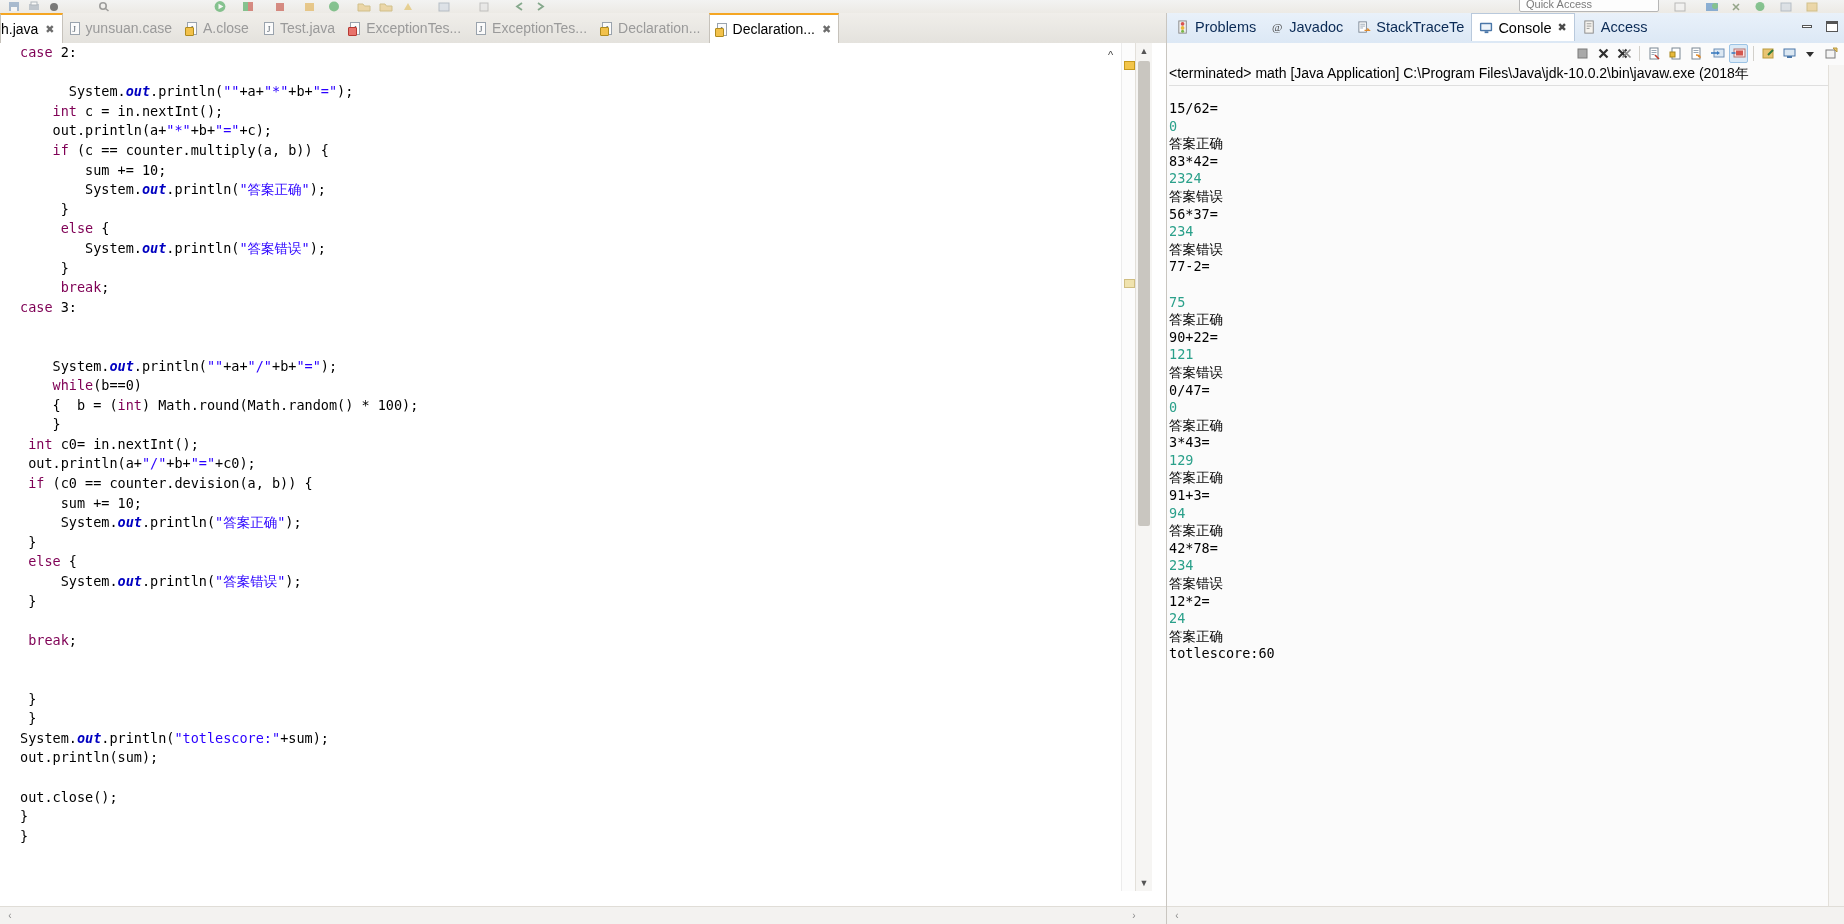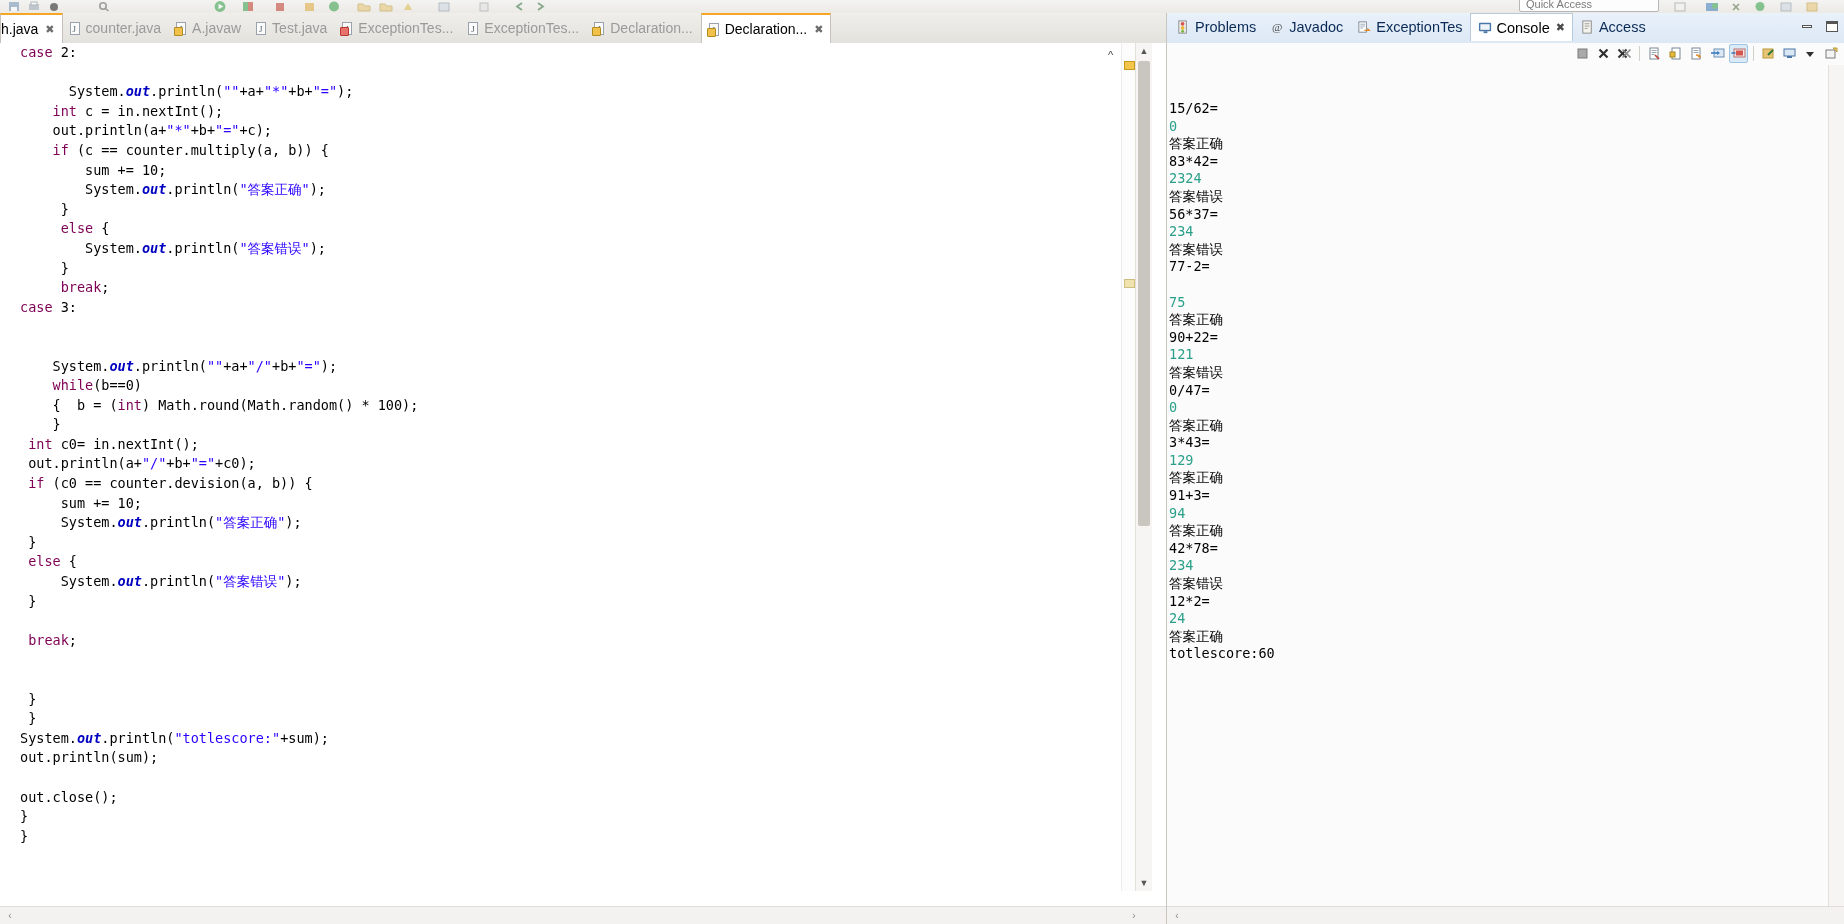--- a/index.html
+++ b/index.html
@@ -264,27 +264,27 @@
   <div class="editor-area">
 
     <div class="tabbar">
       <div class="tabs" id="editor-tabs"><div class="tab active first-partial">
             <span class="tlabel">h.java</span>
             <span class="closex">✖</span>
           </div><div class="tab">
             <span class="ficon">
               <span class="pg"></span>
             </span>
-            <span class="tlabel">counter.java</span>
+            <span class="tlabel">yunsuan.case</span>
           </div><div class="tab">
             <span class="ficon">
               <span class="pg"></span>
               <span class="badge warn"></span>
             </span>
-            <span class="tlabel">A.javaw</span>
+            <span class="tlabel">A.close</span>
           </div><div class="tab">
             <span class="ficon">
               <span class="pg"></span>
             </span>
             <span class="tlabel">Test.java</span>
           </div><div class="tab">
             <span class="ficon">
               <span class="pg"></span>
               <span class="badge err"></span>
             </span>
@@ -362,21 +362,21 @@
             <span style="width: 15px; height: 15px; display: inline-block; flex: 0 0 15px;"><svg class="cvico" viewBox="0 0 16 16">
                 <text x="2" y="12" font-size="12" fill="#4a4a4a" font-family="serif">@</text>
               </svg></span>
             <span>Javadoc</span>
           </div><div class="cv-tab">
             <span style="width: 15px; height: 15px; display: inline-block; flex: 0 0 15px;"><svg class="cvico" viewBox="0 0 16 16">
                 <rect x="2" y="2" width="8" height="11" fill="#fff" stroke="#7b8794"></rect>
                 <path d="M3.5 4.5h5M3.5 6.5h5M3.5 8.5h3" stroke="#9aa7b5"></path>
                 <path d="M8 11 l5 0 l-2 -2" stroke="#e08a2a" fill="none" stroke-width="1.4"></path>
               </svg></span>
-            <span>ExceptionTes</span>
+            <span>StackTraceTe</span>
           </div><div class="cv-tab active">
             <span style="width: 15px; height: 15px; display: inline-block; flex: 0 0 15px;"><svg class="cvico" viewBox="0 0 16 16">
                 <rect x="1" y="3" width="13" height="9" rx="1" fill="#4a76a8"></rect>
                 <rect x="2.5" y="4.5" width="10" height="6" fill="#eef4fa"></rect>
                 <rect x="6" y="12" width="4" height="2" fill="#4a76a8"></rect>
               </svg></span>
             <span>Console</span>
             <span class="closex">✖</span>
           </div><div class="cv-tab">
             <span style="width: 15px; height: 15px; display: inline-block; flex: 0 0 15px;"><svg class="cvico" viewBox="0 0 16 16">
@@ -468,20 +468,21 @@
         </div>
         <div class="cvbtn">
           <svg width="15" height="13">
               <rect x="2" y="3" width="9" height="8" fill="#f4f4f4" stroke="#7b7b7b"></rect>
               <polygon points="9,1 13,1 13,5" fill="#e8c472" stroke="#b99a3d"></polygon>
             </svg>
         </div>
       </div>
     </div>
 
+    <div class="cv-title">&lt;terminated&gt; math [Java Application] C:\Program Files\Java\jdk-10.0.2\bin\javaw.exe (2018年</div>
 
     <div class="cv-out" id="console-output"><div class="o-std">15/62=</div><div class="o-in">0</div><div class="o-std">答案正确</div><div class="o-std">83*42=</div><div class="o-in">2324</div><div class="o-std">答案错误</div><div class="o-std">56*37=</div><div class="o-in">234</div><div class="o-std">答案错误</div><div class="o-std">77-2=</div><div class="o-std">&nbsp;</div><div class="o-in">75</div><div class="o-std">答案正确</div><div class="o-std">90+22=</div><div class="o-in">121</div><div class="o-std">答案错误</div><div class="o-std">0/47=</div><div class="o-in">0</div><div class="o-std">答案正确</div><div class="o-std">3*43=</div><div class="o-in">129</div><div class="o-std">答案正确</div><div class="o-std">91+3=</div><div class="o-in">94</div><div class="o-std">答案正确</div><div class="o-std">42*78=</div><div class="o-in">234</div><div class="o-std">答案错误</div><div class="o-std">12*2=</div><div class="o-in">24</div><div class="o-std o-cursor">答案正确</div><div class="o-std">totlescore:60</div></div>
 
     <div class="cv-vscroll"></div>
 
     <div class="cv-hscroll">
       <div class="lf">‹</div>
     </div>
   </div>
 

